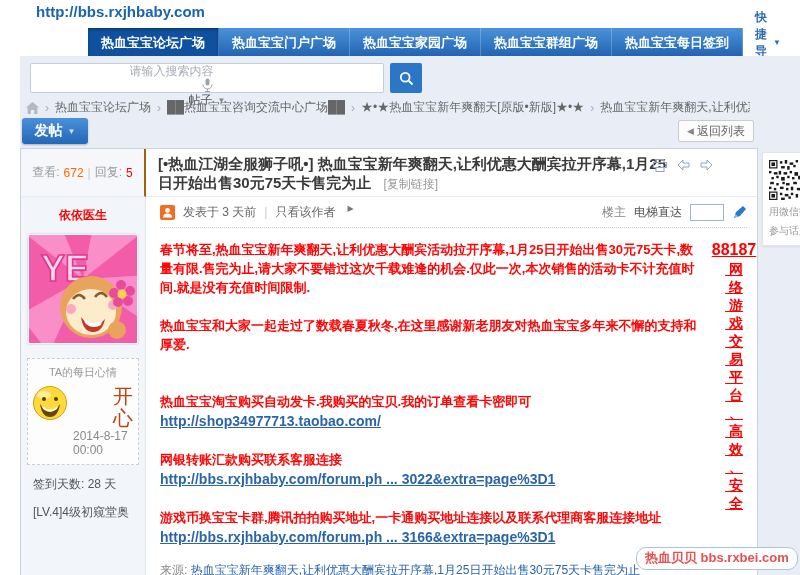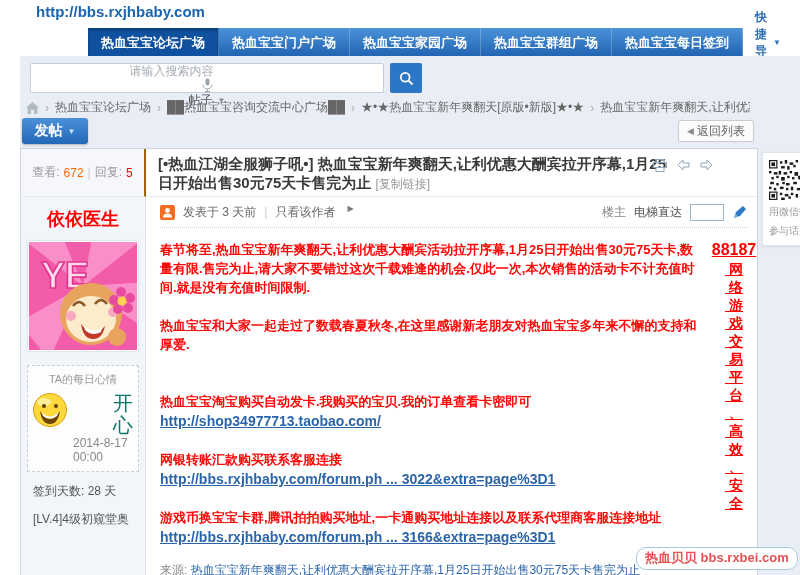--- a/index.html
+++ b/index.html
@@ -56,33 +56,33 @@
 
   
   .card{position:absolute;left:20px;top:148px;width:736px;height:427px;background:#fff;
         border:1px solid #ccd5de;display:grid;grid-template-columns:125px 1fr;grid-template-rows:48px 1fr;}
   .stats-cell{background:#f5f7fa;border-right:2px solid #a16207;border-bottom:1px solid #e8ecf1;
               display:flex;align-items:center;justify-content:center;gap:4px;font-size:12px;color:#999;}
   .stat-views{color:#f60;}
   .stat-replies{color:#f00;}
   .title-cell{border-bottom:1px solid #e8ecf1;padding:5px 86px 0 12px;position:relative;}
   .thread-title{font-size:15px;font-weight:bold;color:#3a3a3a;line-height:19px;}
-  .copy-link{font-size:12px;color:#999;font-weight:normal;margin-left:4px;cursor:pointer;}
+  .copy-link{font-size:12px;color:#999;font-weight:normal;margin-left:12px;cursor:pointer;}
   .title-icons{position:absolute;right:44px;top:10px;display:flex;gap:10px;}
   .title-icons span{cursor:pointer;}
 
   
   .user-cell{background:#f2f6fb;border-right:1px solid #e1e7ee;padding:8px 0 0;text-align:center;overflow:hidden;}
-  .username{color:#f00;font-size:18px;font-weight:bold;margin:2px 0 10px;cursor:pointer;}
+  .username{color:#f00;font-size:12px;font-weight:bold;margin:2px 0 10px;cursor:pointer;}
   .avatar{width:108px;height:108px;margin:0 auto;border:1px solid #fff;box-shadow:0 0 2px rgba(0,0,0,.2);cursor:pointer;}
   .mood-box{margin:14px 6px 0;border:1px dashed #c9cfd6;background:#fdfdfd;padding:6px 4px 7px;}
   .mood-label{font-size:11px;color:#999;margin-bottom:5px;}
   .mood-row{display:flex;align-items:flex-start;gap:5px;justify-content:center;}
   .mood-text{text-align:left;}
-  .mood-value{font-size:20px;color:#0f766e;line-height:22px;margin-left:40px;}
+  .mood-value{font-size:20px;color:#c2410c;line-height:22px;margin-left:40px;}
   .mood-date,.mood-time{font-size:12px;color:#888;line-height:14px;}
   .signin,.level{font-size:12px;color:#555;text-align:left;padding-left:12px;margin-top:11px;}
 
   
   .main-cell{position:relative;padding:0 0 0 14px;overflow:hidden;}
   .meta-row{height:30px;display:flex;align-items:center;gap:8px;font-size:12px;color:#666;
             border-bottom:1px dotted #ccc;margin-right:10px;}
   .meta-sep{color:#ccc;}
   .only-author{cursor:pointer;display:flex;gap:12px;}
   .play-glyph{font-size:8px;color:#777;}

